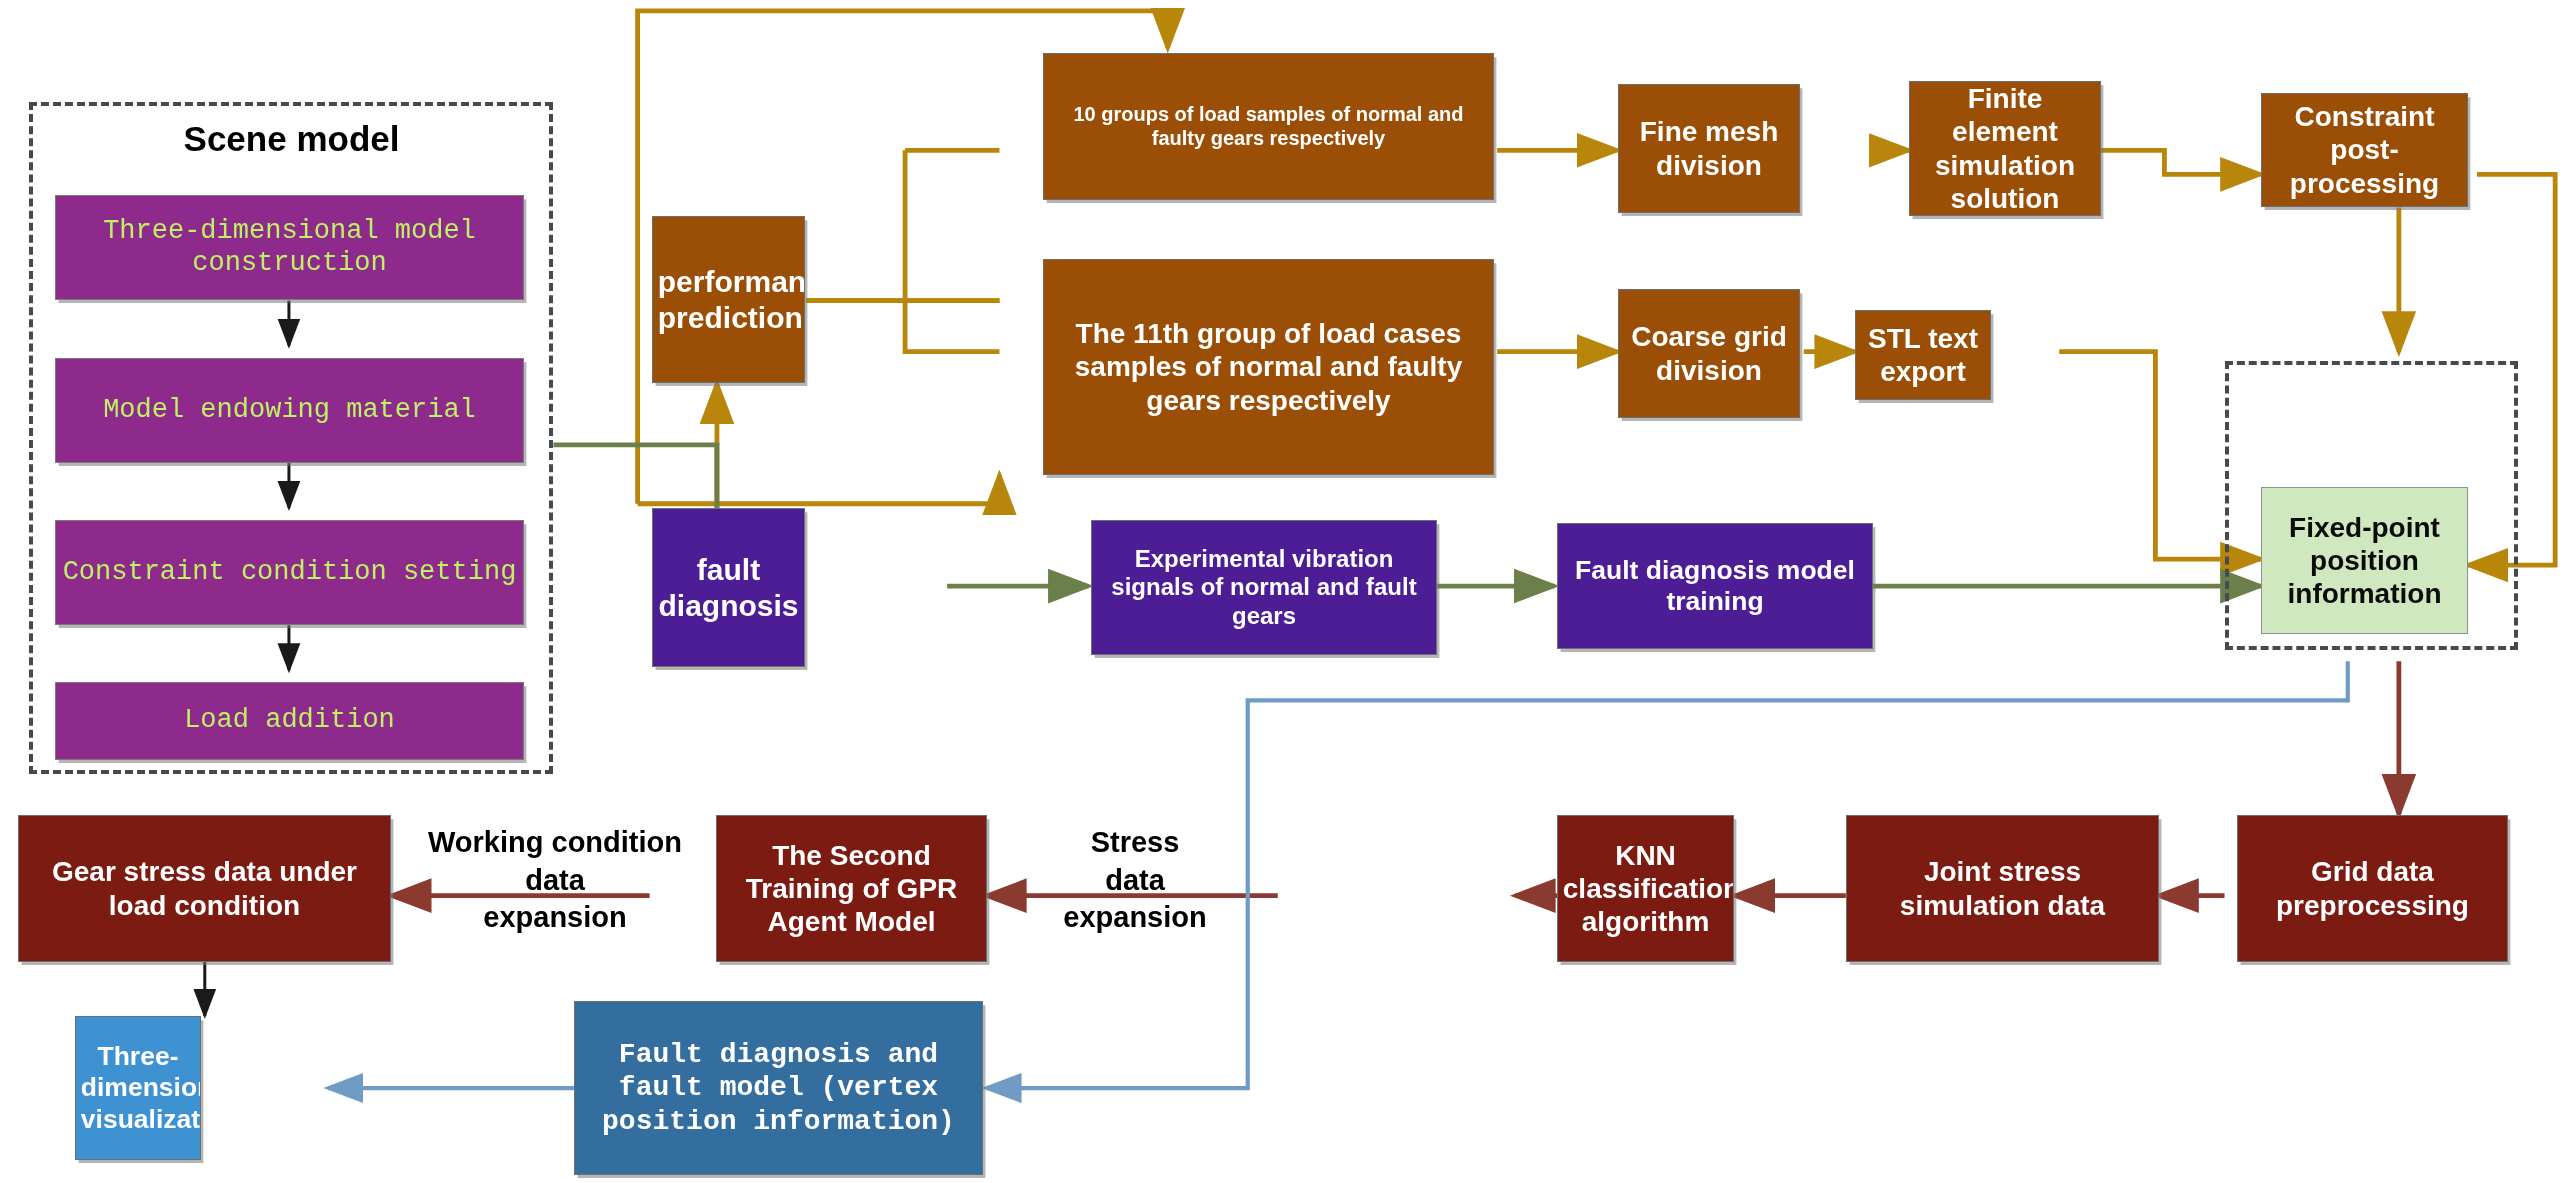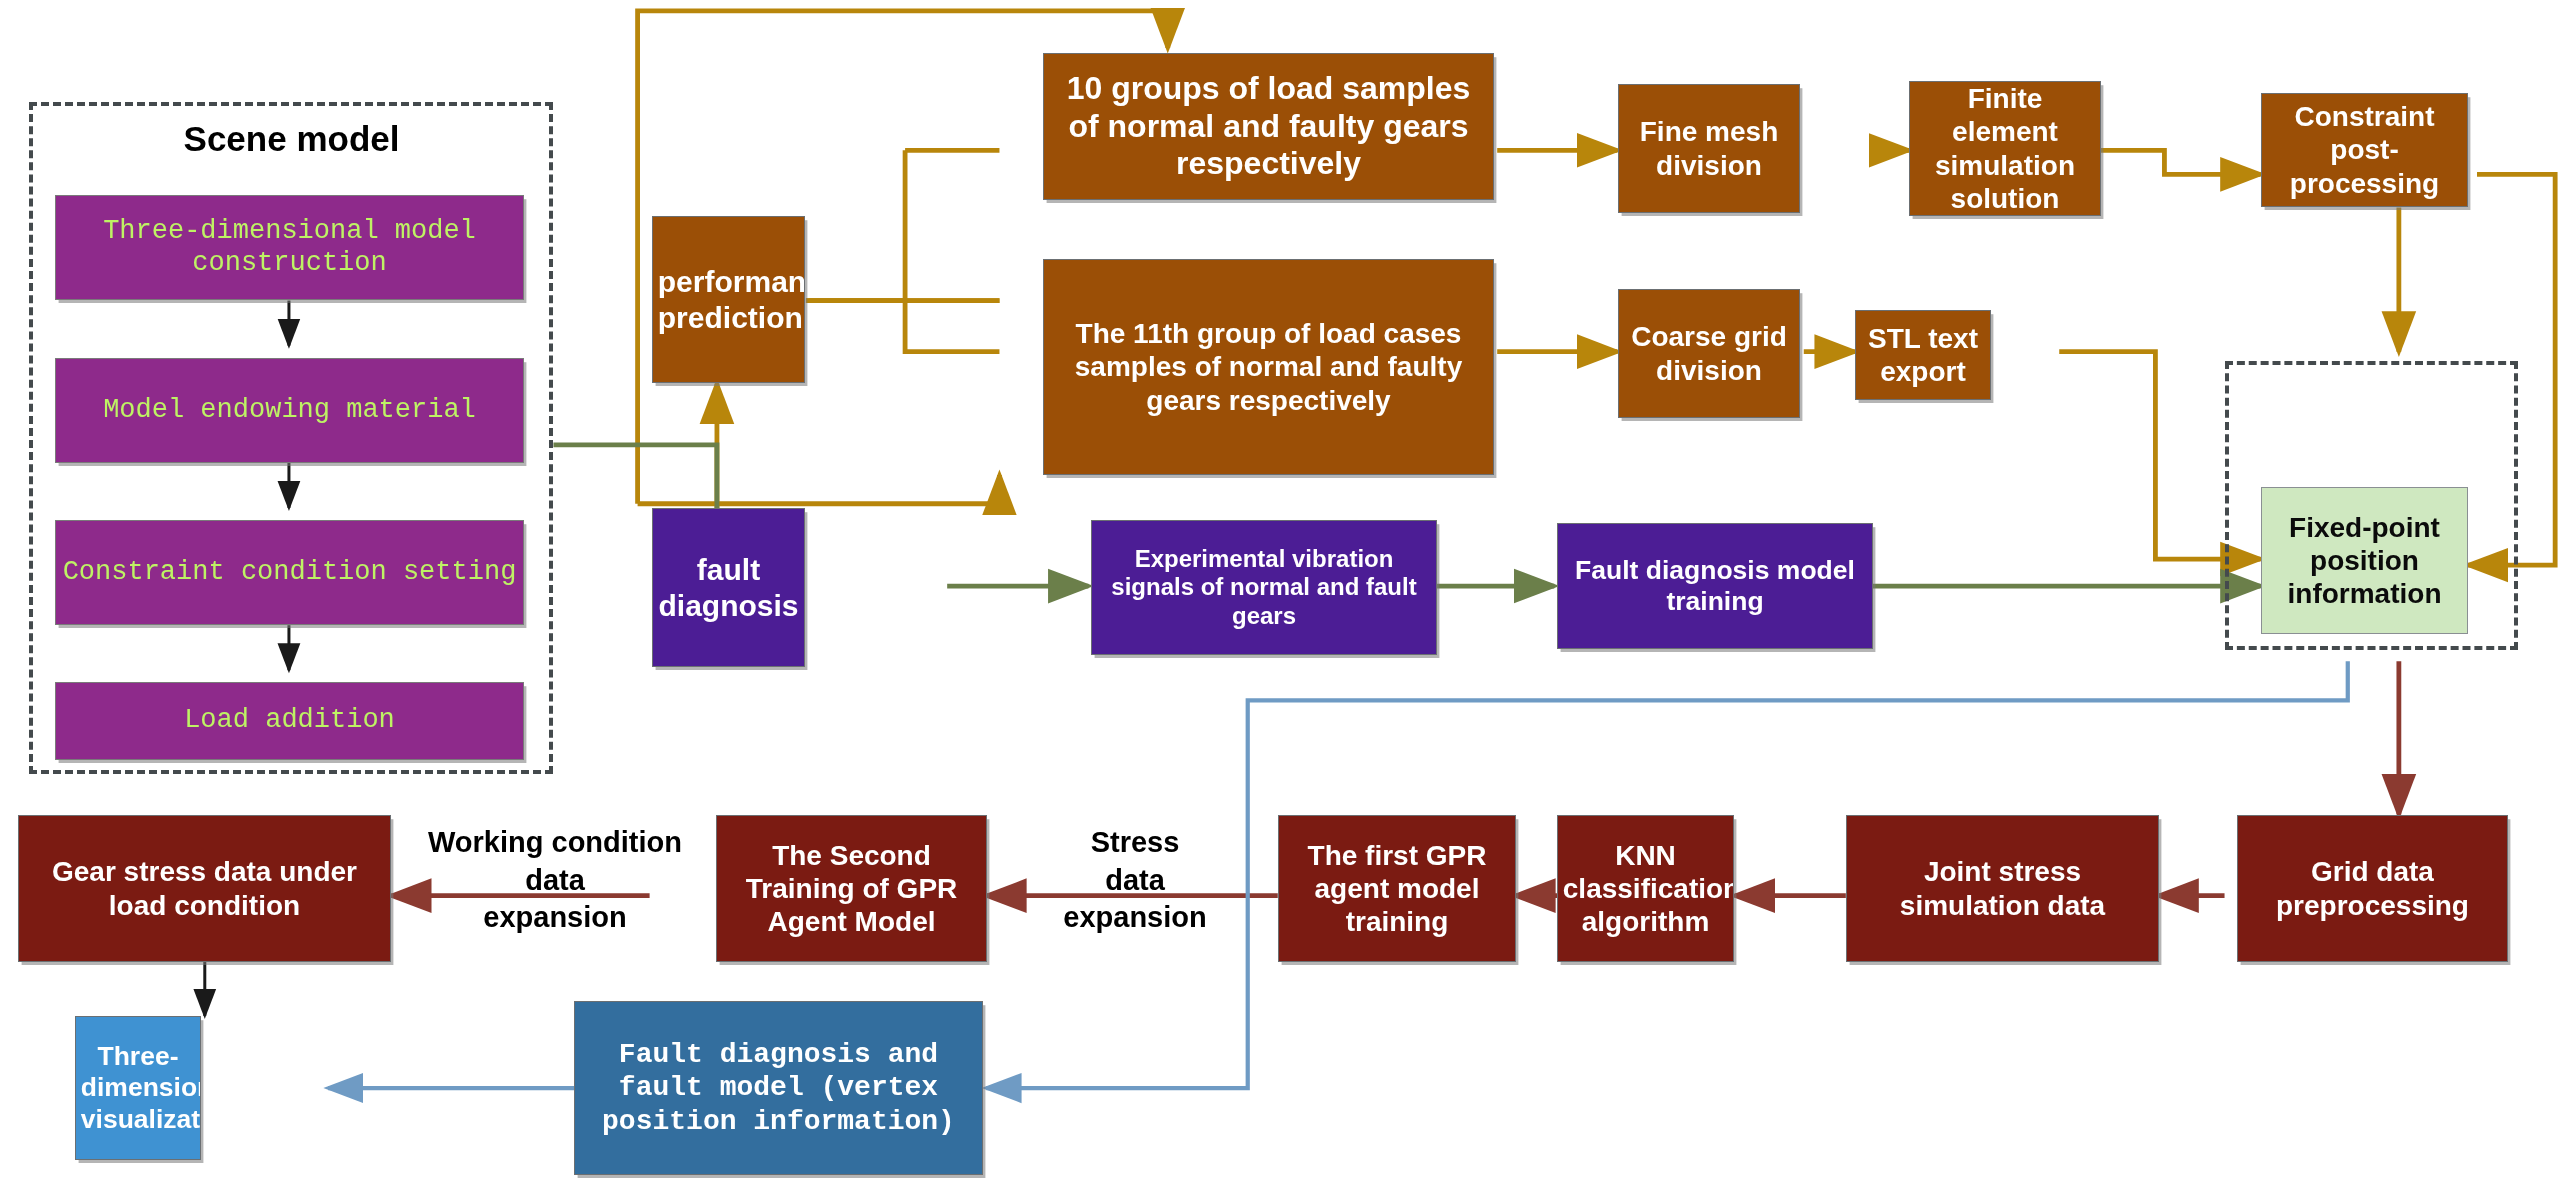--- a/index.html
+++ b/index.html
@@ -160,21 +160,21 @@
   </div>
 
   <div class="node purple" style="left:55px;top:682px;width:469px;height:78px;font-size:27px;">
     <span>Load addition</span>
   </div>
 
   <div class="node orange" style="left:652px;top:216px;width:153px;height:167px;font-size:30px;">
     <span>performance prediction</span>
   </div>
 
-  <div class="node orange" style="left:1043px;top:53px;width:451px;height:147px;font-size:32px;">
+  <div class="node orange" style="left:1043px;top:53px;width:451px;height:147px;font-size:20px;">
     <span>10 groups of load samples of normal and faulty gears respectively</span>
   </div>
 
   <div class="node orange" style="left:1043px;top:259px;width:451px;height:216px;font-size:28px;">
     <span>The 11th group of load cases samples of normal and faulty gears respectively</span>
   </div>
 
   <div class="node orange" style="left:1618px;top:84px;width:182px;height:129px;font-size:28px;">
     <span>Fine mesh division</span>
   </div>
@@ -213,23 +213,20 @@
   </div>
 
   <div class="node dred" style="left:18px;top:815px;width:373px;height:147px;font-size:28px;">
     <span>Gear stress data under load condition</span>
   </div>
 
   <div class="node dred" style="left:716px;top:815px;width:271px;height:147px;font-size:28px;">
     <span>The Second Training of GPR Agent Model</span>
   </div>
 
-  <div class="node dred" style="left:1278px;top:815px;width:238px;height:147px;font-size:28px;">
-    <span>The first GPR agent model training</span>
-  </div>
 
   <div class="node dred" style="left:1557px;top:815px;width:177px;height:147px;font-size:28px;">
     <span>KNN classification algorithm</span>
   </div>
 
   <div class="node dred" style="left:1846px;top:815px;width:313px;height:147px;font-size:28px;">
     <span>Joint stress simulation data</span>
   </div>
 
   <div class="node dred" style="left:2225px;top:815px;width:271px;height:147px;font-size:28px;margin-left:12px;">

